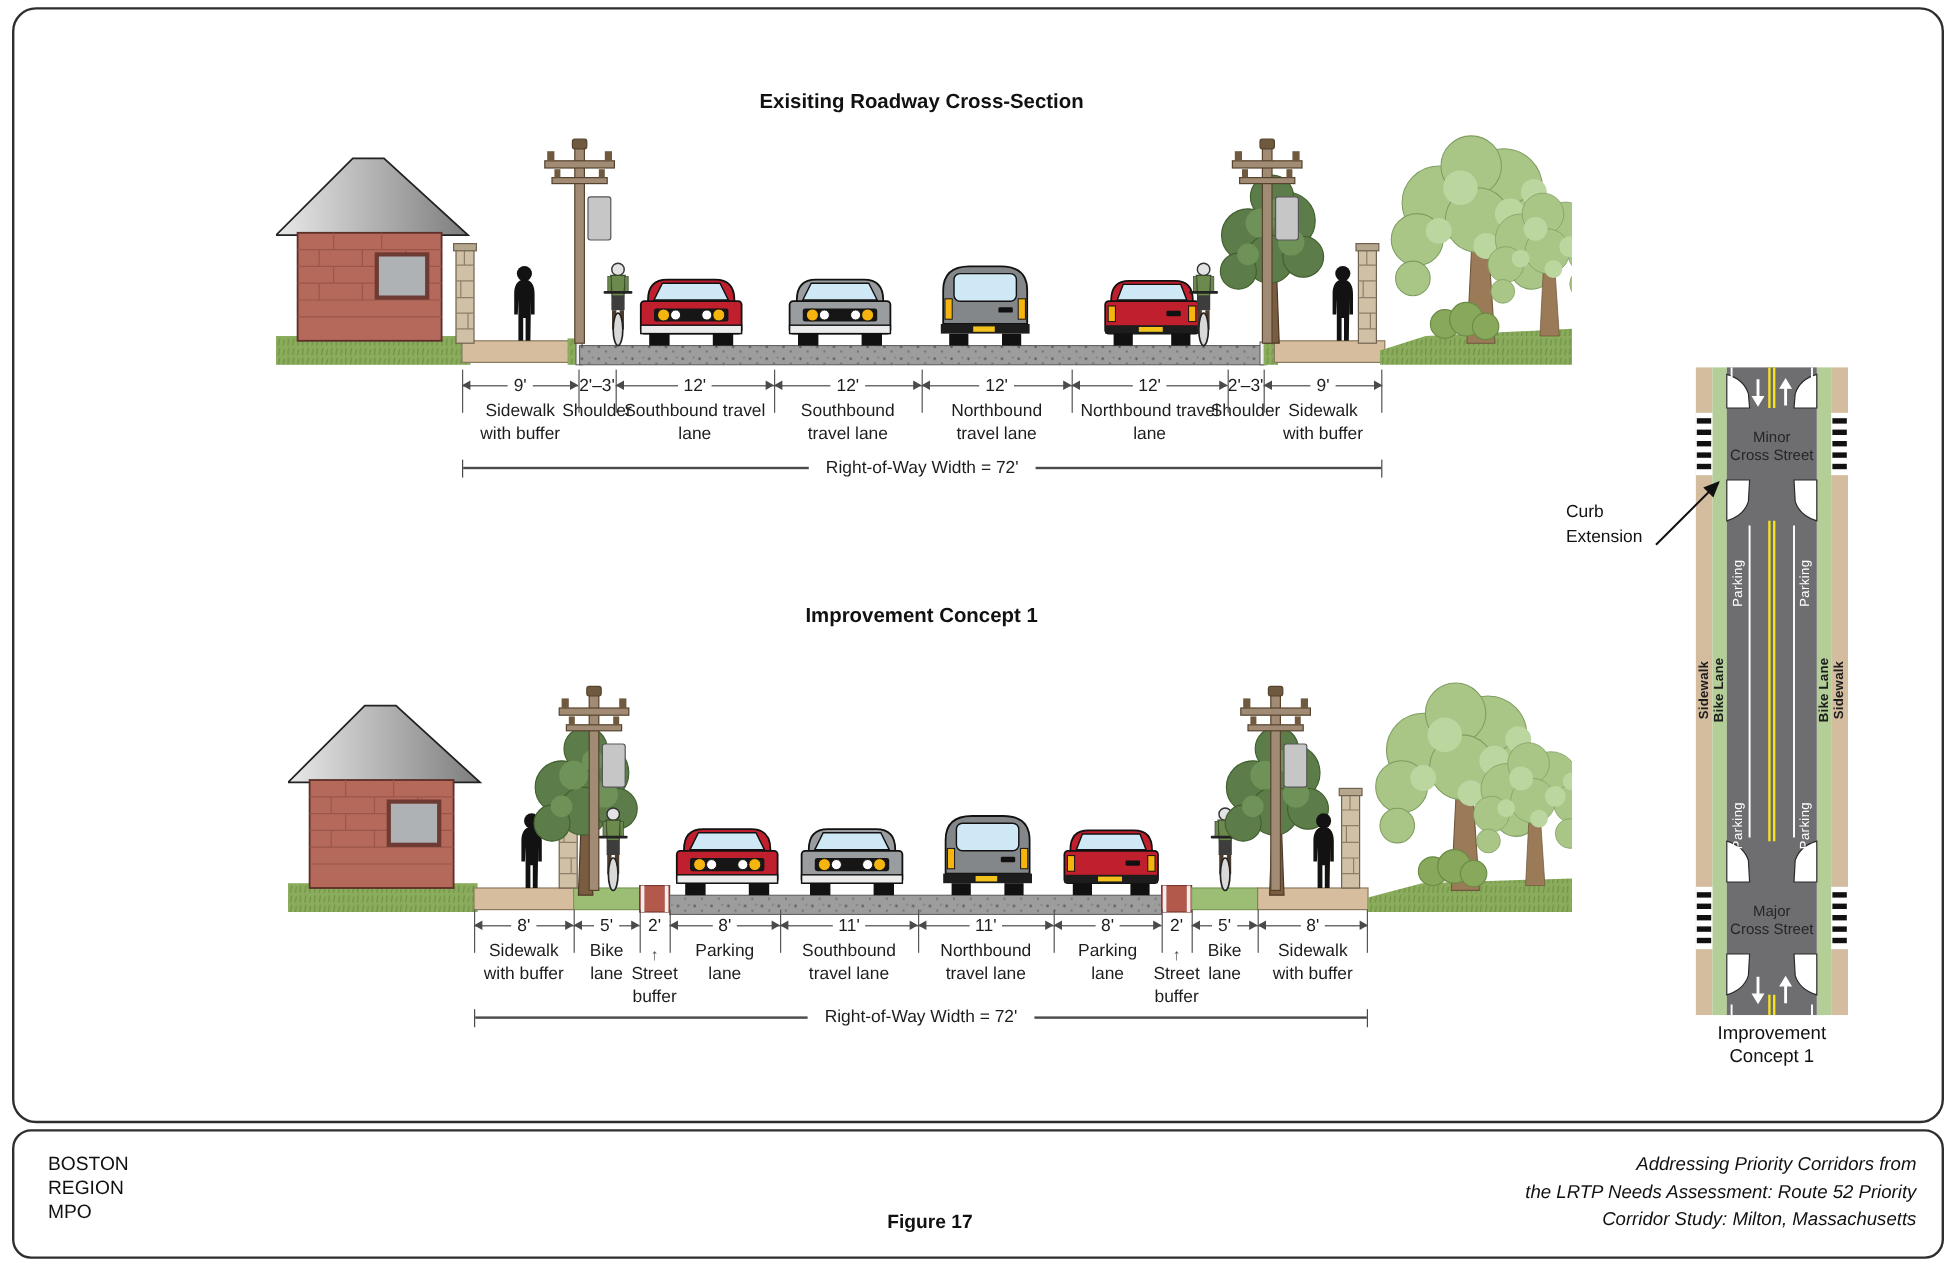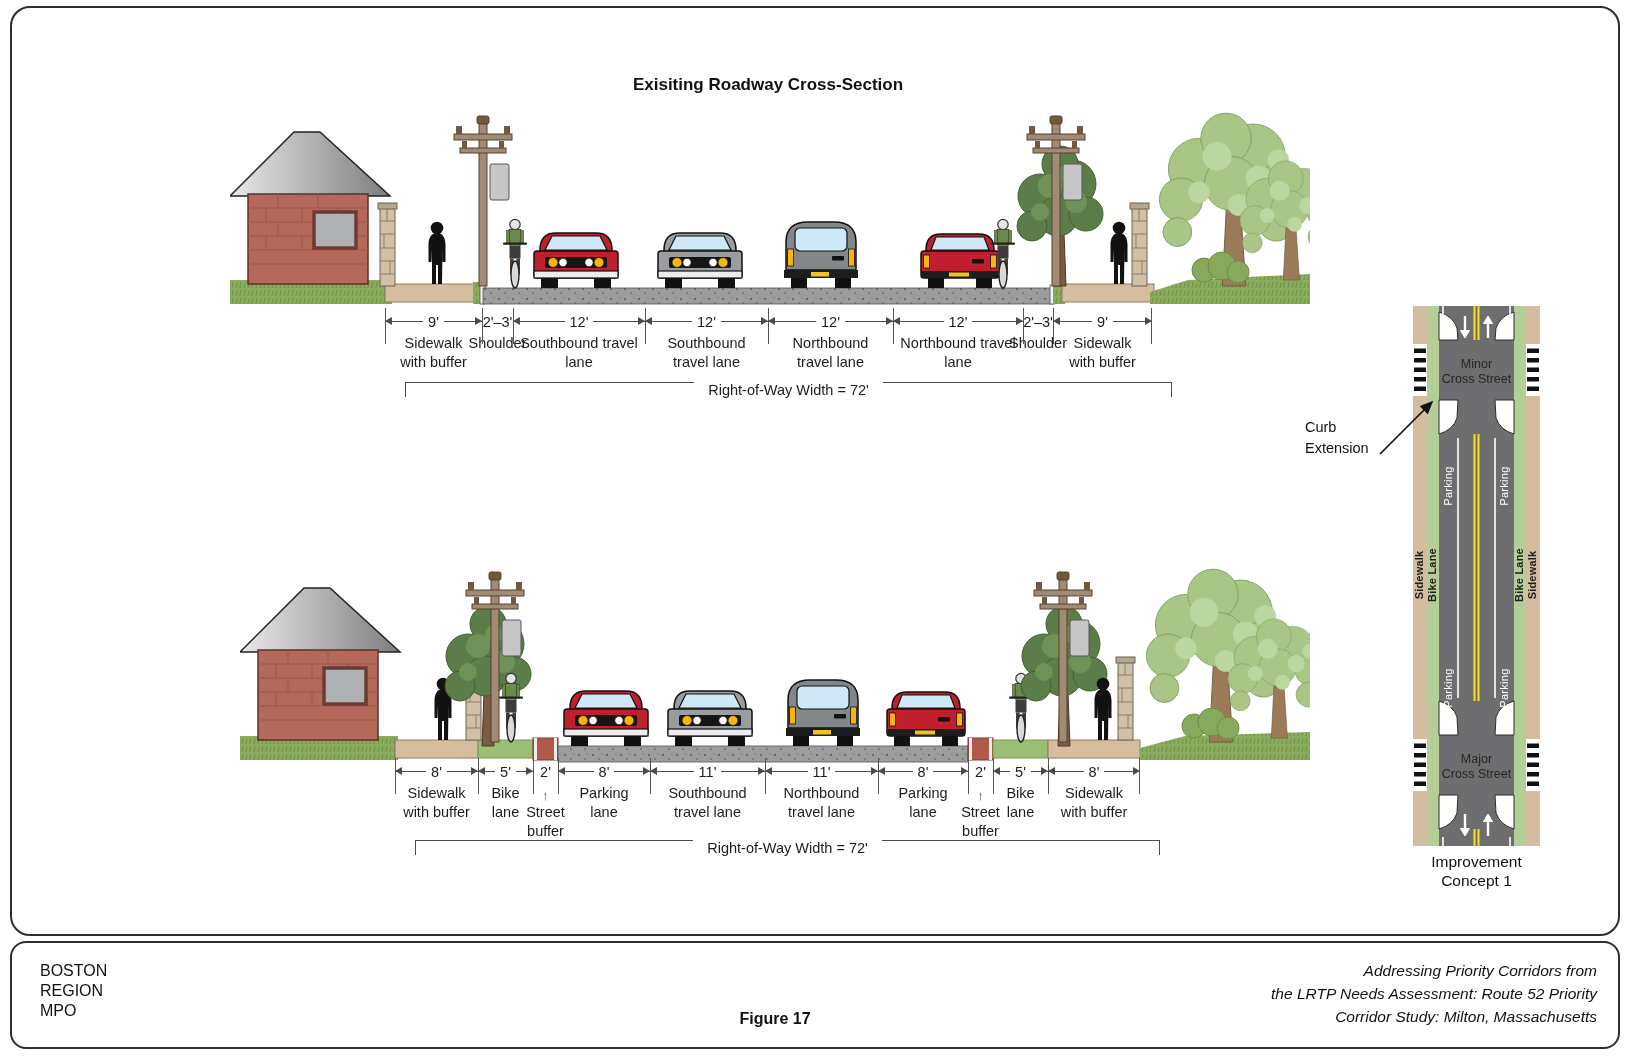--- a/index.html
+++ b/index.html
@@ -24,21 +24,21 @@
   .dv .al,.dv .ar{flex:1 1 auto;height:1.4px;background:#4a4a4a;position:relative;min-width:6px;}
   .dv .al{margin-right:5px;}.dv .ar{margin-left:5px;}
   .dv .al::before{content:'';position:absolute;left:0;top:-3.4px;
       border-top:4px solid transparent;border-bottom:4px solid transparent;border-right:7px solid #4a4a4a;}
   .dv .ar::after{content:'';position:absolute;right:0;top:-3.4px;
       border-top:4px solid transparent;border-bottom:4px solid transparent;border-left:7px solid #4a4a4a;}
   .dl{font-size:14.5px;line-height:1.28;text-align:center;color:#1d1d1d;margin-top:3px;padding:0 6px;}
   .dim.sh .dl{width:72px;margin-left:calc(50% - 36px);padding:0;}
   .dim.sb .dl{width:58px;margin-left:calc(50% - 29px);padding:0;margin-top:9px;}
   .dim.sb .dl::before{content:'\2191';display:block;font-size:13px;line-height:11px;color:#4a4a4a;margin-bottom:2px;}
-  .rowline{position:absolute;display:flex;align-items:flex-start;height:16px;margin-left:20px;}
+  .rowline{position:absolute;display:flex;align-items:center;height:16px;}
   .rowline .ln{flex:1;height:1.4px;background:#4a4a4a;}
   .rowline .tick{width:1.4px;height:15px;background:#4a4a4a;}
   .rowline span{padding:0 14px;font-size:14.5px;color:#1d1d1d;white-space:nowrap;}
   
   .c-tan{fill:var(--plan_tan,#d4bc9f);}
   .c-green{fill:var(--plan_green,#b3cf97);}
   .c-road{fill:var(--plan_road,#6e6e71);}
   .bulb{fill:#fff;stroke:#2b2b2b;stroke-width:1;}
   .plantxt{font-family:"Liberation Sans",sans-serif;font-size:12.5px;fill:#262626;}
   .parktxt{font-family:"Liberation Sans",sans-serif;font-size:11px;fill:#fff;letter-spacing:.3px;}
@@ -302,20 +302,21 @@
 
   <div class="rowline" style="left:385px;top:382px;width:767px">
     <i class="tick"></i>
       <i class="ln"></i>
       <span>Right-of-Way Width = 72'</span>
       <i class="ln"></i>
       <i class="tick"></i>
   </div>
 
   <div class="t2">
+    <div>Improvement Concept 1</div>
   </div>
 
   <svg class="abs" style="left:240px;top:552px" width="1070" height="216" viewBox="0 0 1070 216">
     <rect x="0" y="184" width="158" height="24" fill="url(#grassp)"></rect>
     <rect x="155" y="188" width="83" height="18" fill="var(--sidewalk_tan,#d6bd9e)" stroke="#8a7a60" stroke-width="1"></rect>
     <rect x="238" y="188" width="55" height="18" fill="var(--bike_green,#9cbd74)" stroke="#7a9a55" stroke-width="1"></rect>
     <rect x="293" y="186" width="25" height="22" fill="var(--buffer_red,#b2594b)" stroke="#7c3a30" stroke-width="1"></rect>
     <rect x="294" y="186" width="3" height="22" fill="#eee"></rect>
     <rect x="314" y="186" width="3" height="22" fill="#eee"></rect>
     <rect x="318" y="194" width="410" height="16" fill="url(#speck)" stroke="#555" stroke-width="0.8"></rect>

